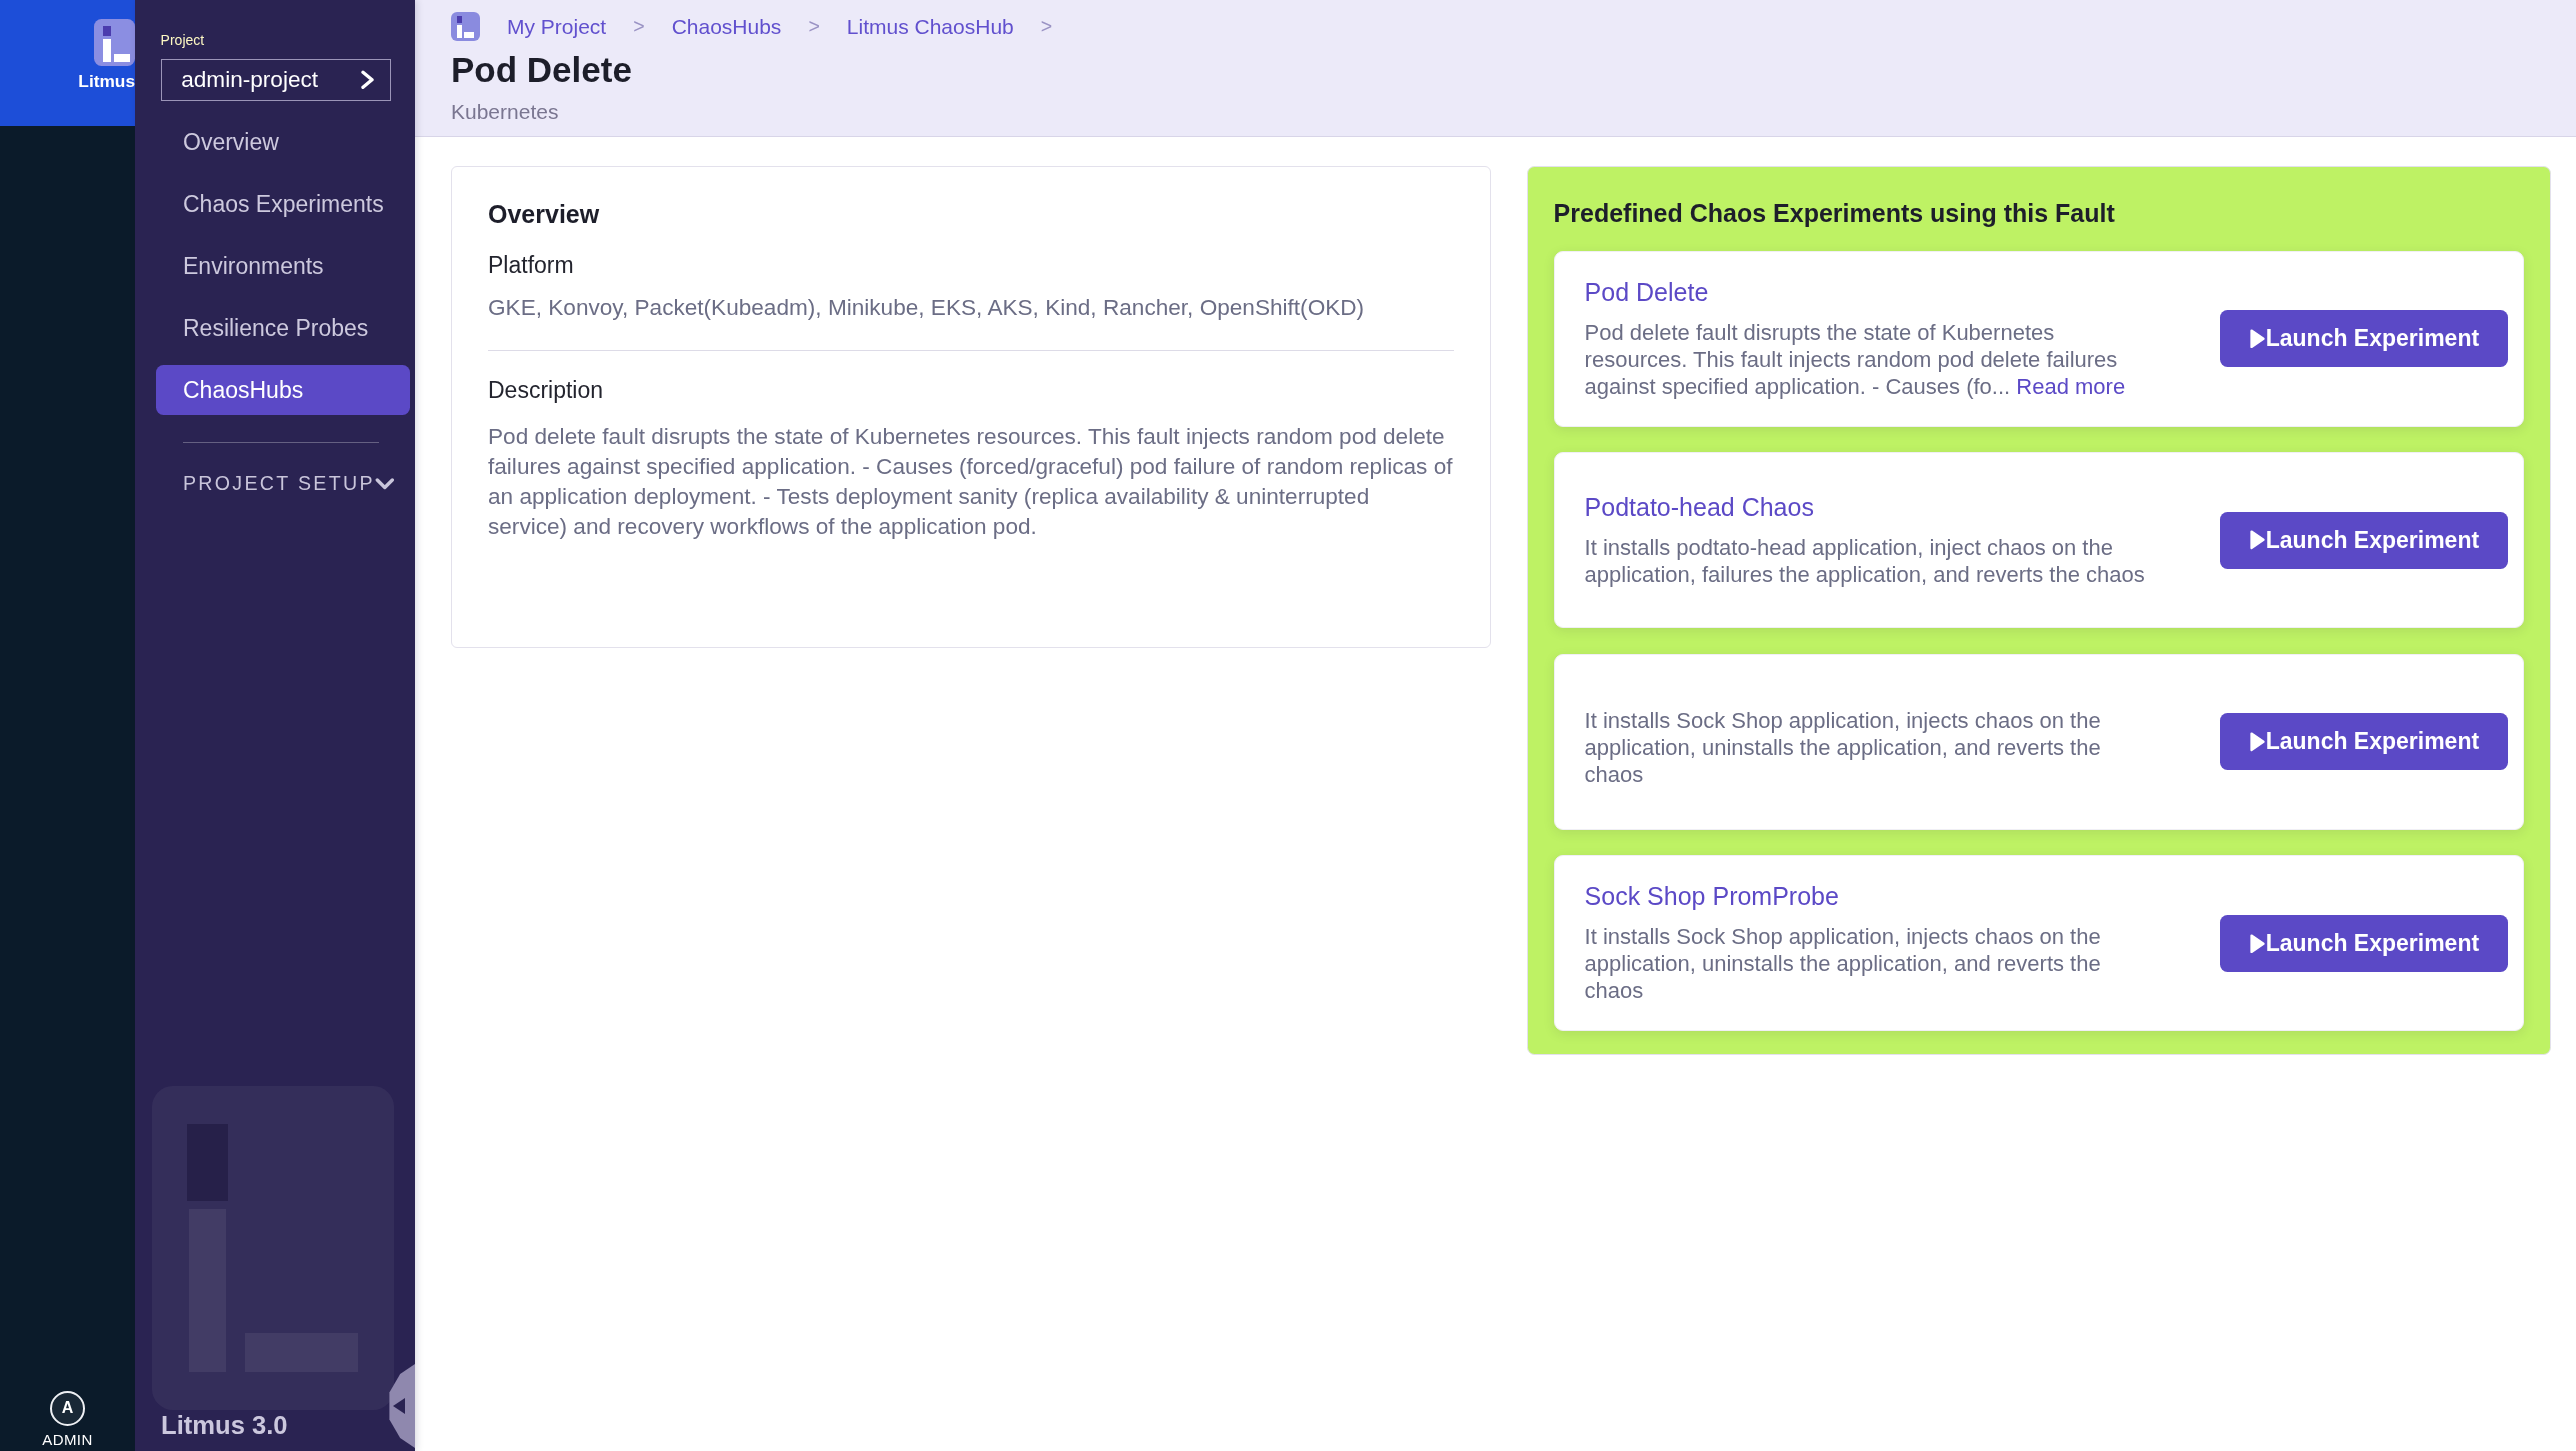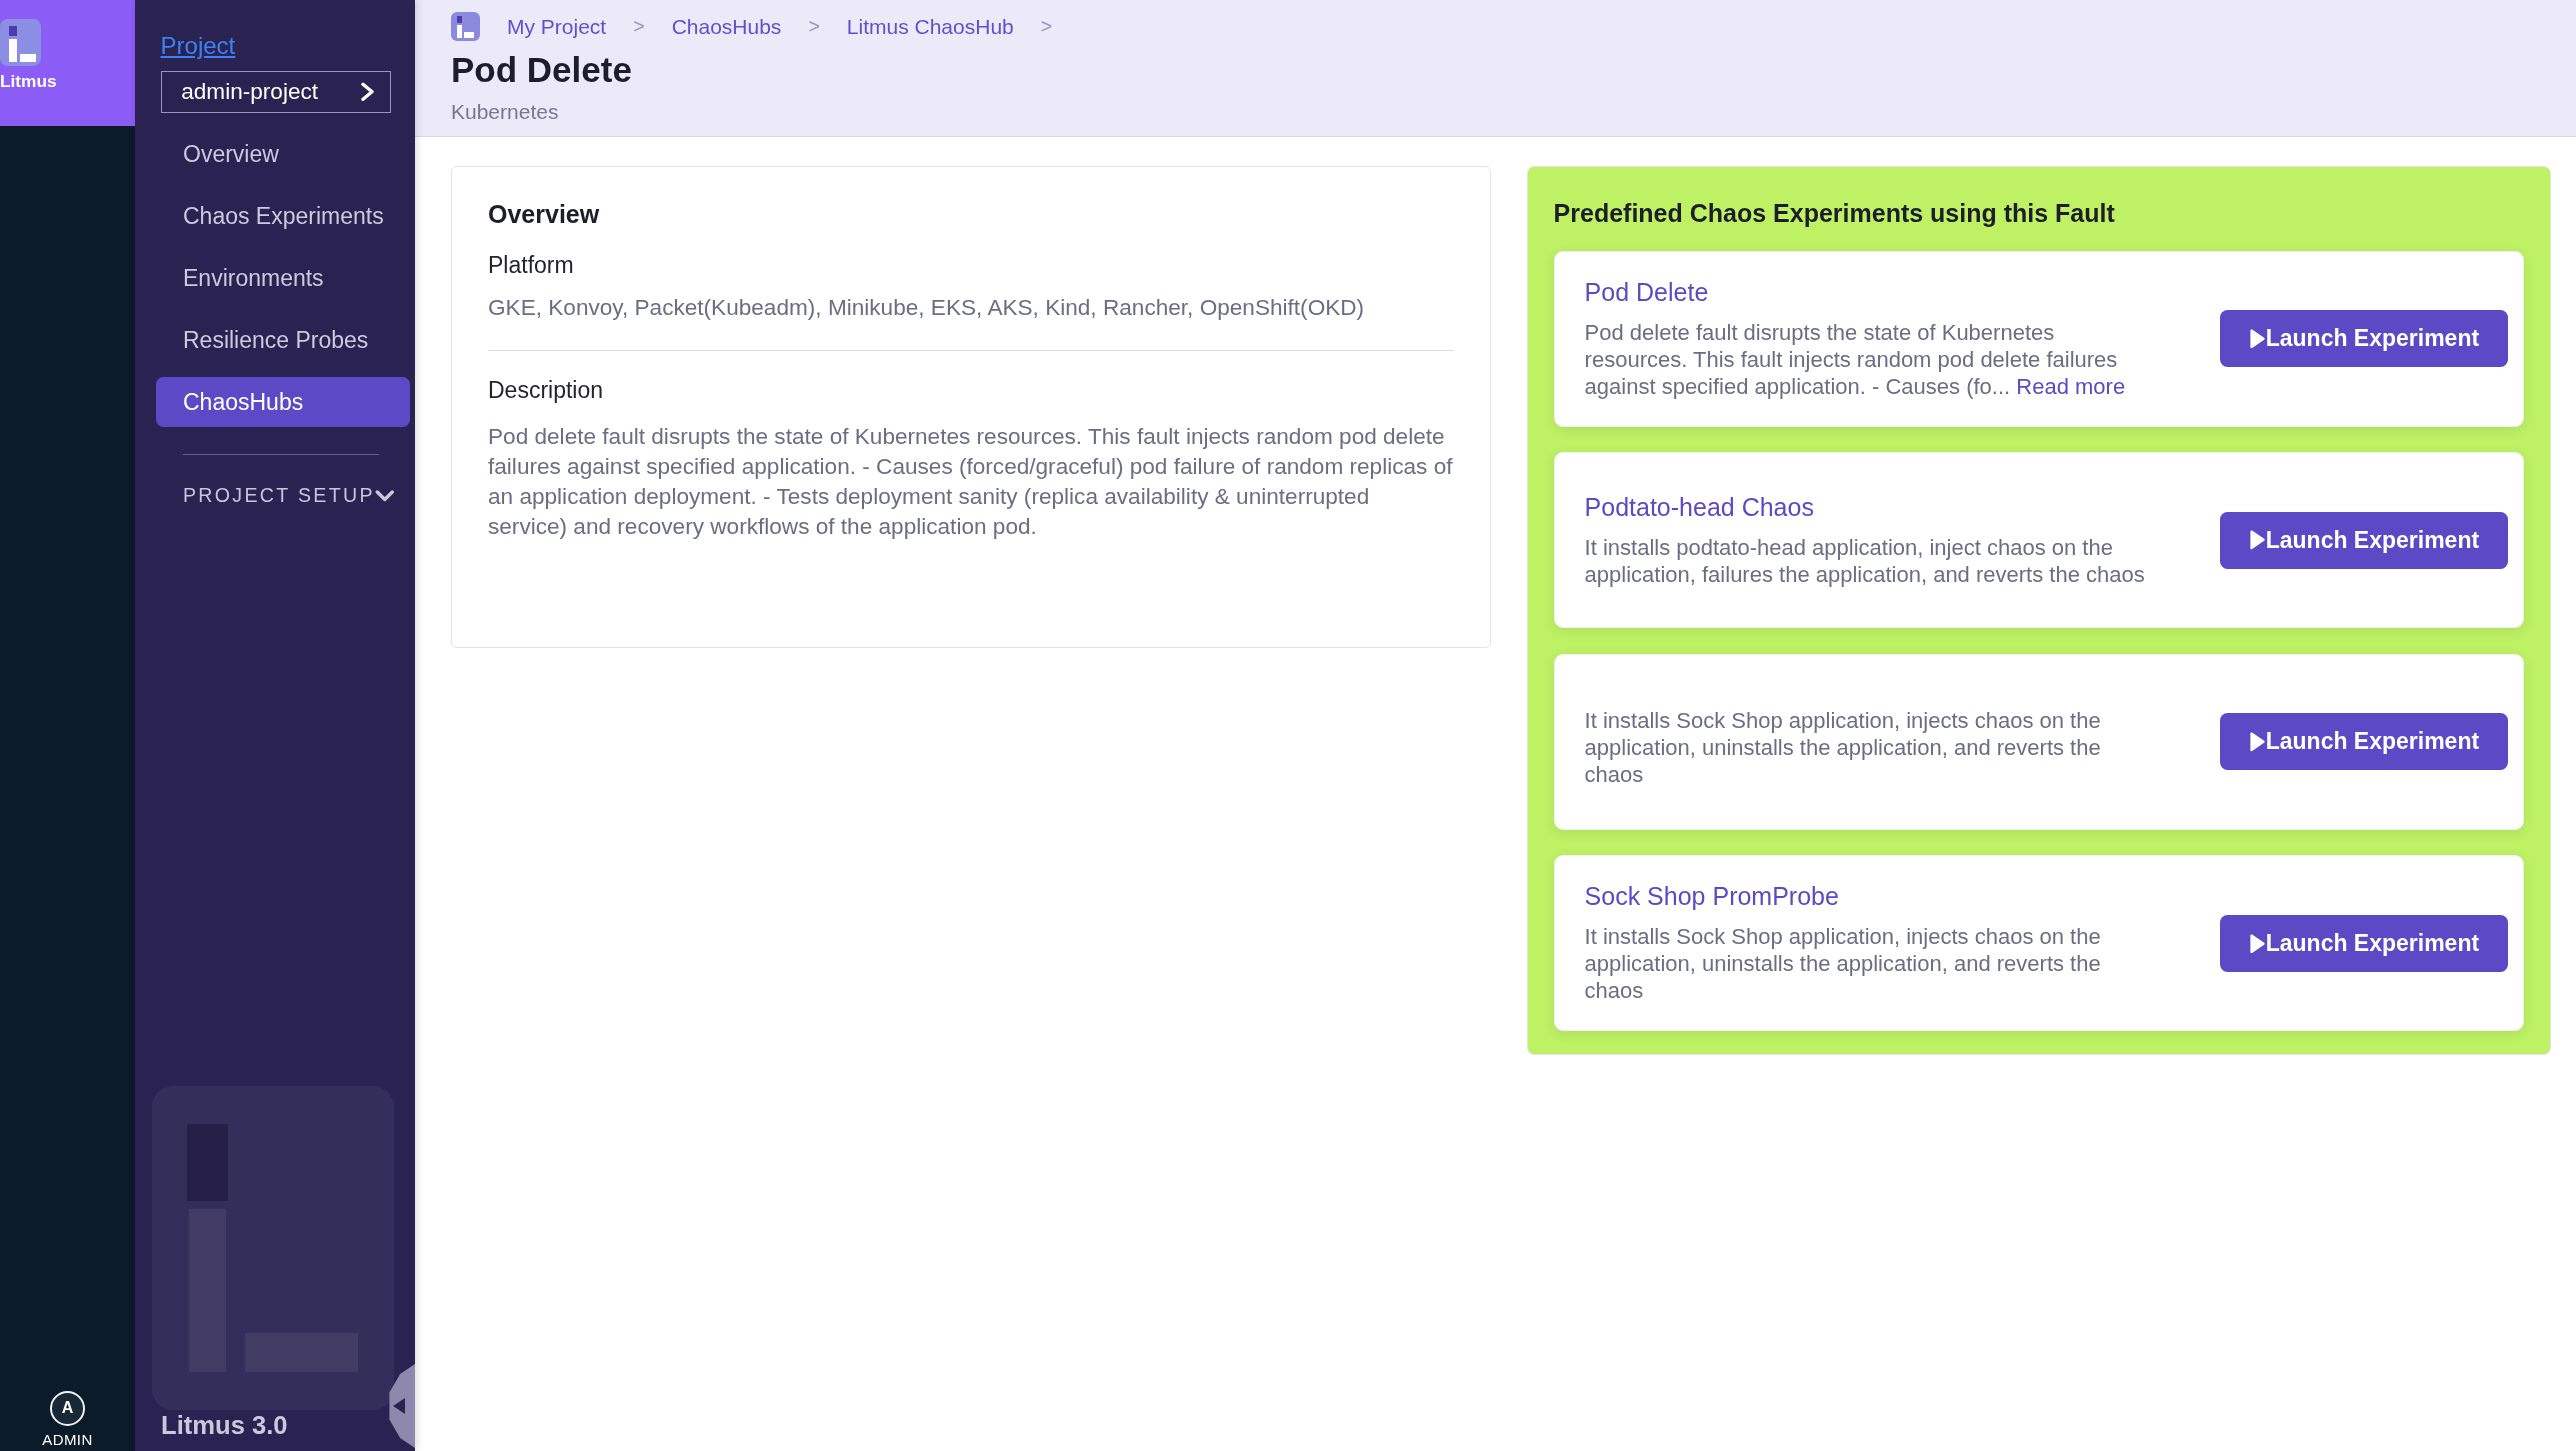--- a/index.html
+++ b/index.html
@@ -3,34 +3,34 @@
 <meta charset="utf-8">
 <style>
   * { margin:0; padding:0; box-sizing:border-box; }
   html,body { width:2576px; height:1451px; overflow:hidden; }
   body { font-family:"Liberation Sans","DejaVu Sans",sans-serif; background:#ffffff; }
 
   .app { display:flex; width:2576px; height:1451px; }
 
   
   .rail { width:135px; flex-shrink:0; background:#0b1b2a; display:flex; flex-direction:column; justify-content:space-between; position:relative; }
-  .rail-top { width:135px; height:126px; background:#8b5cf6; display:flex; flex-direction:column; align-items:flex-start; padding-top:19px; }
+  .rail-top { width:135px; height:126px; background:#1d4ed8; display:flex; flex-direction:column; align-items:flex-end; padding-top:19px; }
   .logo-sq { width:41px; height:47px; background:#8b8ee2; border-radius:7.5px; position:relative; }
   .logo-cap  { position:absolute; left:9px; top:6.8px;  width:7.5px; height:10.5px; background:#4b3cae; }
   .logo-vbar { position:absolute; left:9px; top:20.3px; width:7.5px; height:22.6px; background:#ffffff; }
   .logo-hbar { position:absolute; left:19.6px; top:35px; width:16.6px; height:7.5px; background:#ffffff; }
   .logo-label { margin-top:5.3px; color:#ffffff; font-size:17.3px; font-weight:700; }
   .rail-bottom { display:flex; flex-direction:column; align-items:center; padding-bottom:3px; }
   .avatar { width:35px; height:35px; border:2.3px solid #eef0f4; border-radius:50%; background:rgba(255,255,255,0.06);
             color:#ffffff; font-weight:700; font-size:16px; display:flex; align-items:center; justify-content:center; cursor:pointer; }
   .admin-label { color:#ffffff; font-size:15px; margin-top:5.3px; letter-spacing:0.4px; }
 
   
   .sidenav { width:280px; flex-shrink:0; background:#2a2352; position:relative; padding-top:32px; box-shadow:2.3px 0 7.5px rgba(25,18,60,0.18); }
-  .project-label { margin-left:25.6px; color:#3b82f6; font-size:24px;text-decoration:underline; }
+  .project-label { margin-left:25.6px; color:#fef9c3; font-size:14px; }
   .project-select { margin:10.5px 0 0 25.6px; width:230px; height:42px; border:1.1px solid #9b95b8; border-radius:0; background:transparent;
                     color:#ffffff; font-size:22.6px; display:flex; align-items:center; justify-content:space-between; padding:0 15px 0 19.6px; cursor:pointer;text-align:center; }
   .nav-list { margin-top:16.6px; }
   .nav-item { display:flex; align-items:center; height:50px; margin:0 4.5px 12px 21px; padding-left:27px; width:calc(100% - 25.6px);
               background:transparent; border:none; border-radius:7.5px; color:#cdc9de; font-size:23px; text-align:left; cursor:pointer; }
   .nav-item.active { background:#5b49c6; color:#ffffff; }
   .nav-divider { border:none; border-top:0.8px solid rgba(255,255,255,0.28); margin:27px 36px 0 48px; }
   .project-setup { display:flex; align-items:center; margin:29px 0 0 48px; background:none; border:none;
                    color:#c9c5db; font-size:19.6px; letter-spacing:2.3px; cursor:pointer; }
   .watermark { position:absolute; left:17.3px; top:1086px; width:242px; height:324px; background:rgba(255,255,255,0.05); border-radius:21px; }

